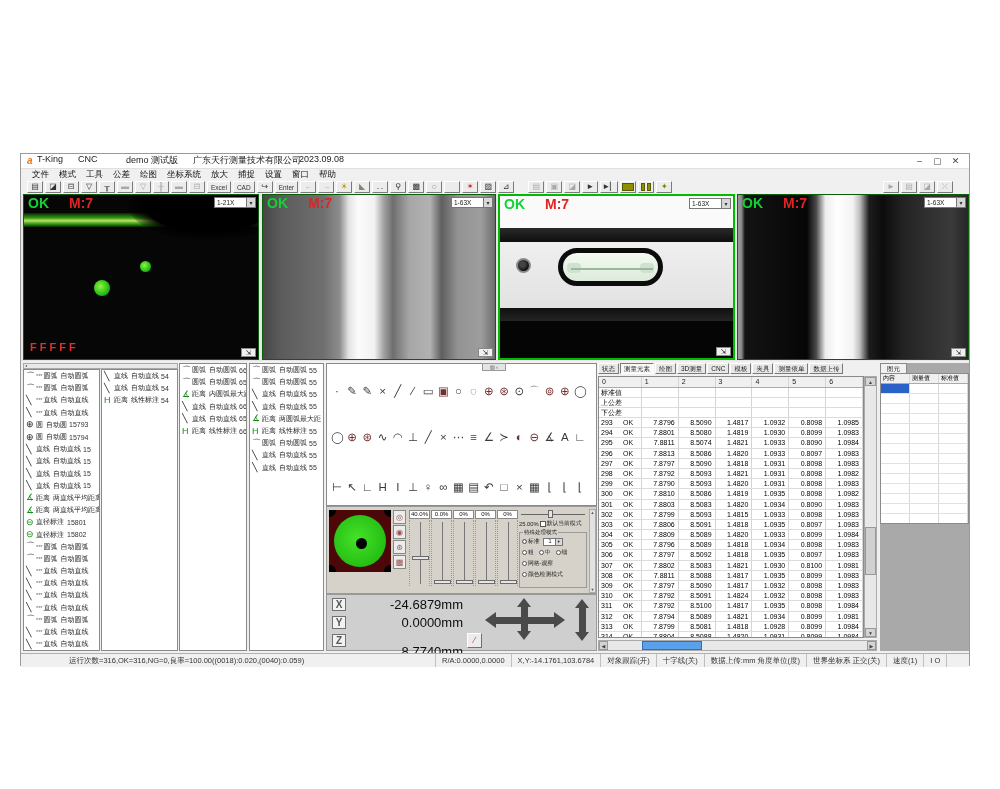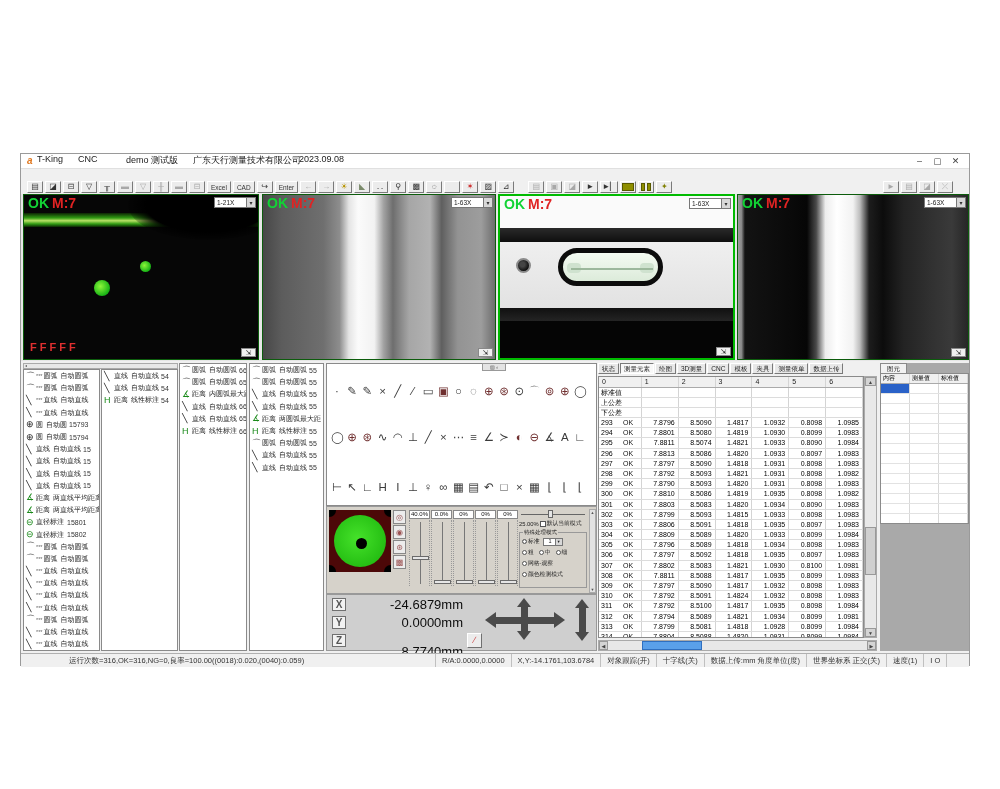--- a/index.html
+++ b/index.html
@@ -34,21 +34,21 @@
   .shape-stop{width:12px;height:8px;background:#8f8f00;border:1px solid #5a5a00;}
   .shape-pause{display:flex;gap:2px;}
   .shape-pause i{width:4px;height:8px;background:#8f8f00;border:1px solid #5a5a00;}
 
   
   .camsbg{position:absolute;left:0;top:40px;width:100%;height:167px;background:#e6e6e6;}
   .cam{position:absolute;top:40px;height:166px;border:1px solid #0c5c0c;overflow:hidden;background:#000;}
   .cam.selected{border:2px solid #00bb00;}
   .cam-status{position:absolute;left:4px;top:0;font-size:14px;font-weight:bold;z-index:5;}
   .cam-status .ok{color:#12d335;}
-  .cam-status .m{color:#e02323;margin-left:3px;}
+  .cam-status .m{color:#e02323;margin-left:20px;}
   .cam-zoom{position:absolute;right:2px;top:2px;width:42px;height:11px;background:#fff;border:1px solid #777;
             display:flex;align-items:center;z-index:5;}
   .cam-zoom .zt{flex:1;font-size:6.5px;color:#222;padding-left:2px;white-space:nowrap;}
   .cam-zoom .za{width:9px;height:100%;background:#d8d8d8;border-left:1px solid #777;font-size:6px;
             display:flex;align-items:center;justify-content:center;color:#333;}
   .cam-grip{position:absolute;right:2px;bottom:2px;width:15px;height:9px;background:#f0f0f0;border:1px solid #888;
             font-size:7px;line-height:8px;text-align:center;color:#333;z-index:5;}
   
   .cam1-scene{position:absolute;inset:0;background:#060606;}
   .laser-band{position:absolute;left:0;top:18px;width:100%;height:14px;
@@ -206,20 +206,33 @@
       <span style="left:16px">T-King</span>
       <span style="left:57px">CNC</span>
       <span style="left:105px">demo 测试版</span>
       <span style="left:172px">广东天行测量技术有限公司</span>
       <span style="left:278px">2023.09.08</span>
       <div class="win-ctl" style="left:890px">–</div>
       <div class="win-ctl" style="left:908px">▢</div>
       <div class="win-ctl" style="left:926px">✕</div>
     </div>
 
+    <div class="menubar" id="menubar">
+        <div class="menu-item">文件</div>
+        <div class="menu-item">模式</div>
+        <div class="menu-item">工具</div>
+        <div class="menu-item">公差</div>
+        <div class="menu-item">绘图</div>
+        <div class="menu-item">坐标系统</div>
+        <div class="menu-item">放大</div>
+        <div class="menu-item">捕捉</div>
+        <div class="menu-item">设置</div>
+        <div class="menu-item">窗口</div>
+        <div class="menu-item">帮助</div>
+      </div>
 
     <div class="toolbar" id="toolbar">
         <div class="tb-group">
           <div class="tb-btn">
             <span class="g">▤</span>
           </div>
           <div class="tb-btn">
             <span class="g">◪</span>
           </div>
           <div class="tb-btn">

